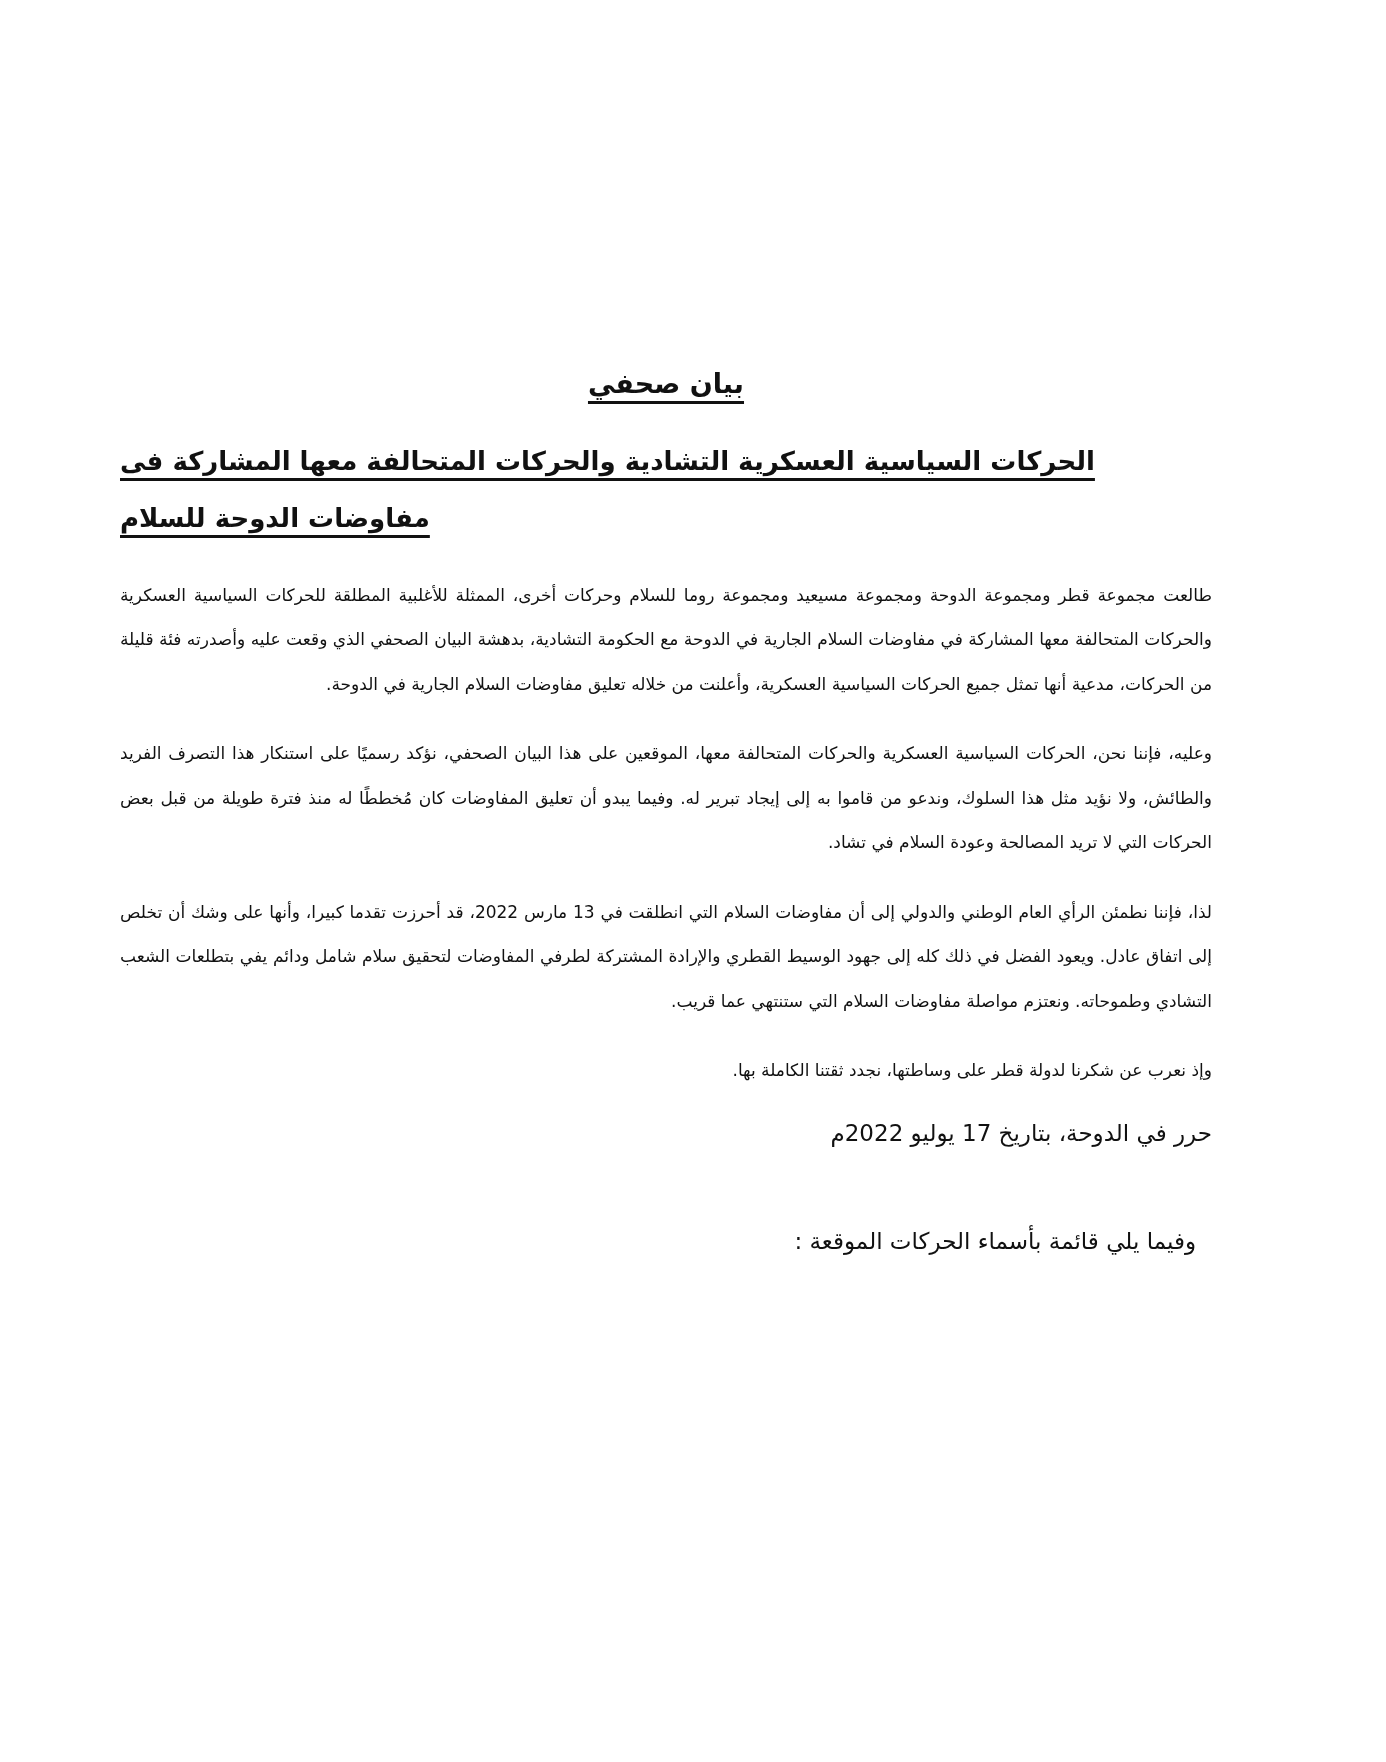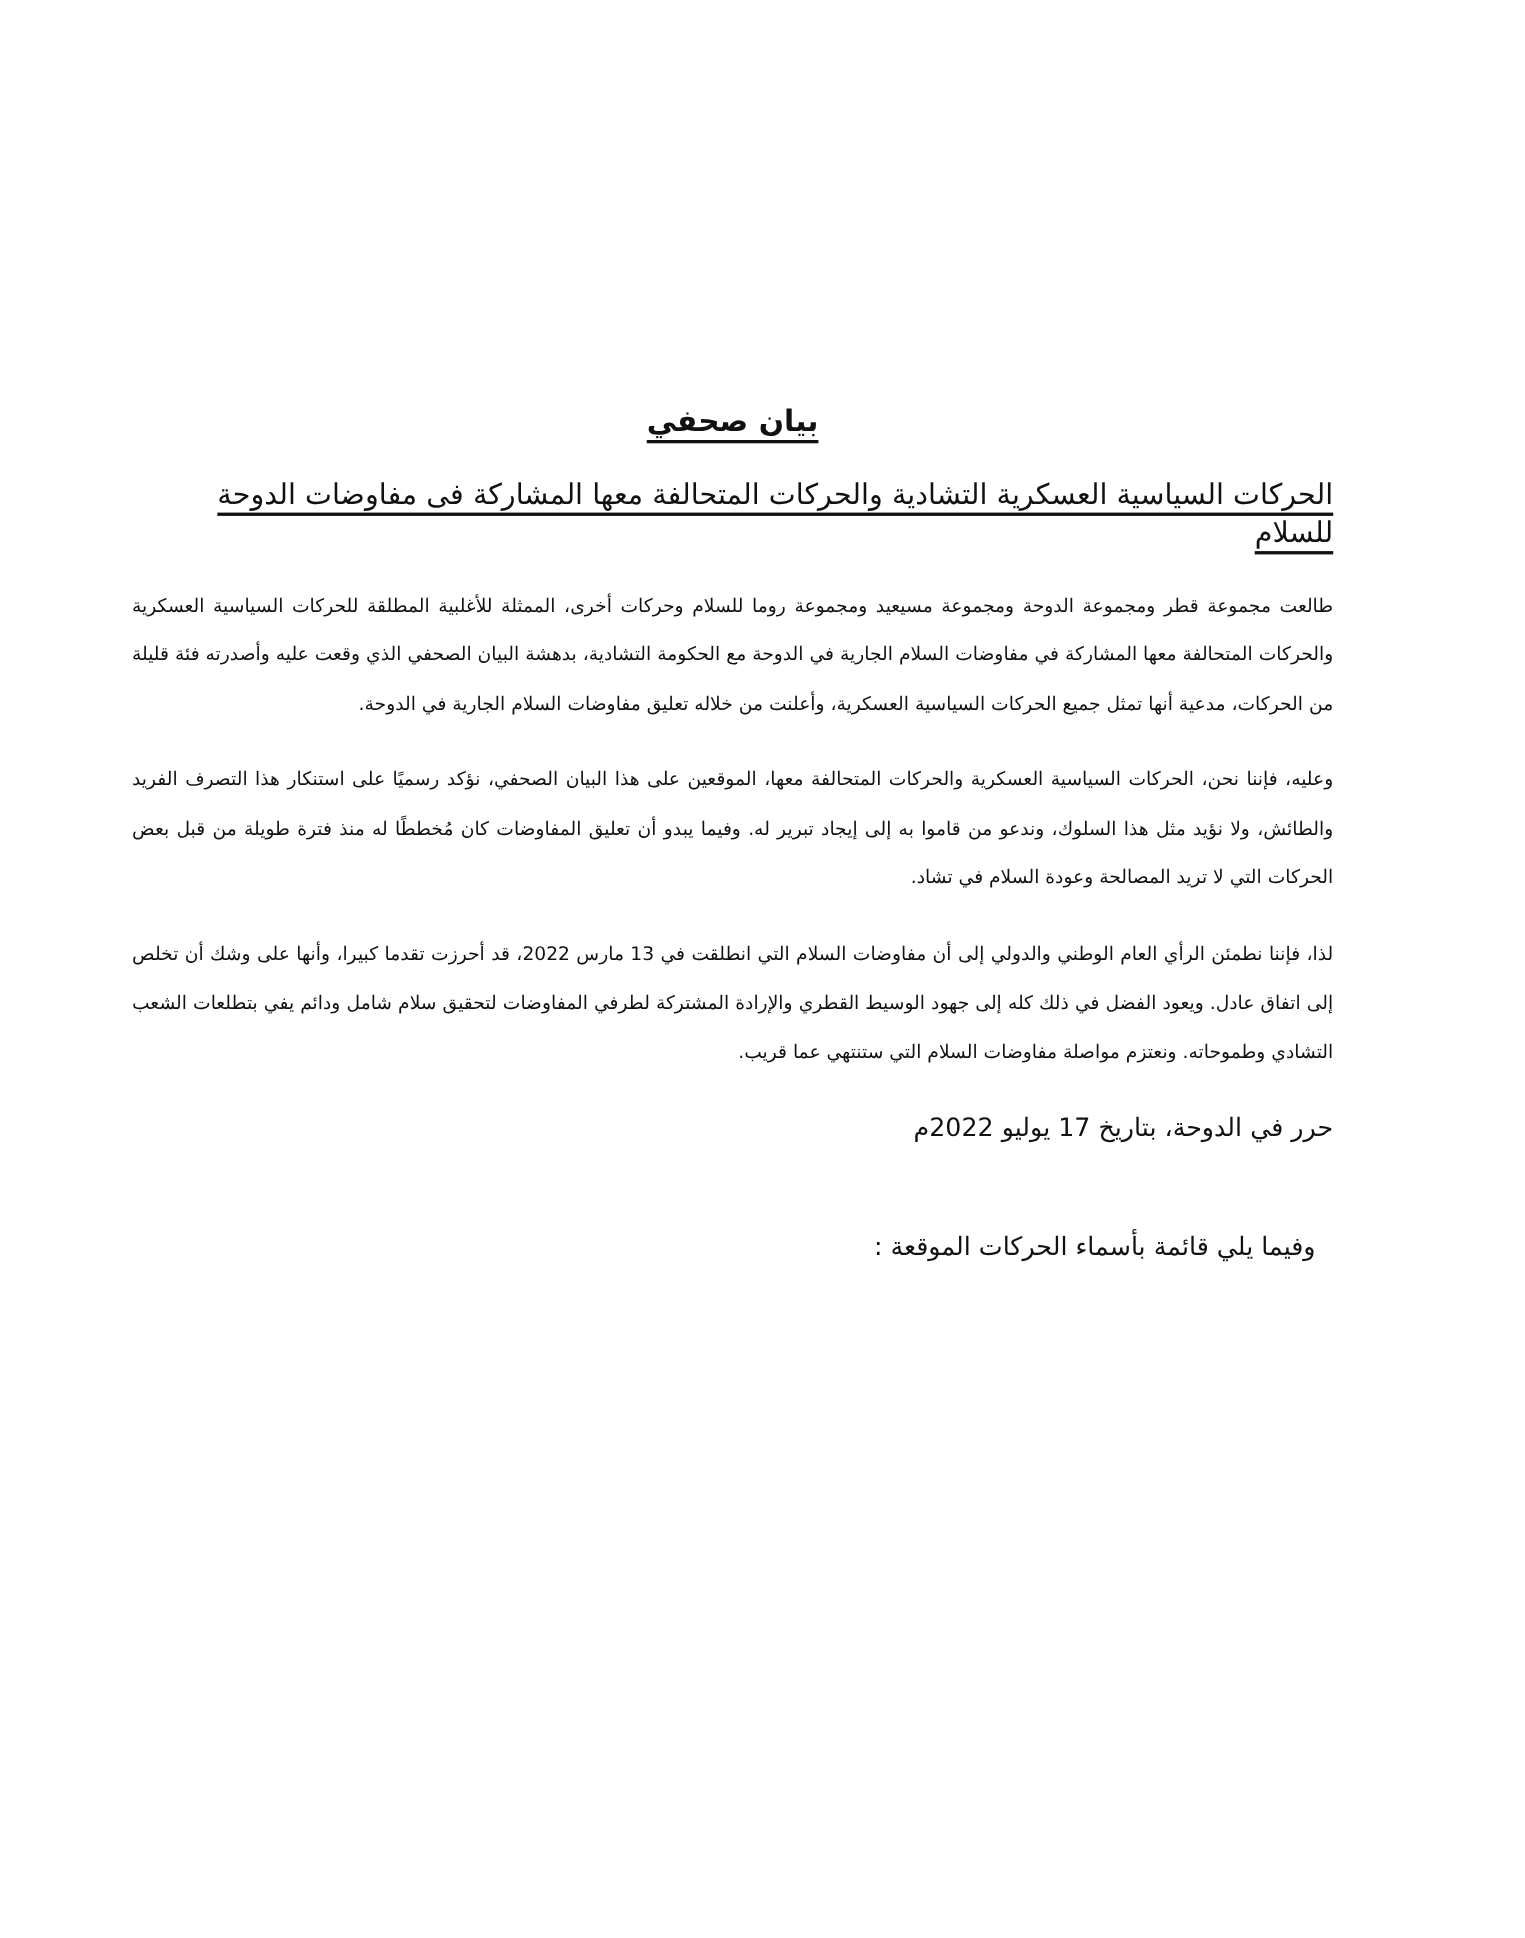--- a/index.html
+++ b/index.html
@@ -35,24 +35,24 @@
       text-align: center;
       font-weight: bold;
       font-size: 27px;
       text-decoration: underline;
       text-underline-offset: 8px;
       text-decoration-thickness: 3px;
       margin: 0 0 30px 0;
       line-height: 1.4;
     }
     .subtitle {
-      text-align: right;
-      font-weight: normal;
+      text-align: left;
+      font-weight: bold;
       font-size: 26px;
-      line-height: 35px;
+      line-height: 57px;
       margin: 0 0 26px 0;
     }
     .subtitle span {
       text-decoration: underline;
       text-underline-offset: 8px;
       text-decoration-thickness: 3px;
     }
     .para {
       font-size: 17px;
       line-height: 44.5px;
@@ -79,16 +79,17 @@
 
 <div class="page">
   <div class="content">
     <div class="title">بيان صحفي</div>
     <div class="subtitle">
       <span>الحركات السياسية العسكرية التشادية والحركات المتحالفة معها المشاركة فى مفاوضات الدوحة للسلام</span>
     </div>
     <p class="para">طالعت مجموعة قطر ومجموعة الدوحة ومجموعة مسيعيد ومجموعة روما للسلام وحركات أخرى، الممثلة للأغلبية المطلقة للحركات السياسية العسكرية والحركات المتحالفة معها المشاركة في مفاوضات السلام الجارية في الدوحة مع الحكومة التشادية، بدهشة البيان الصحفي الذي وقعت عليه وأصدرته فئة قليلة من الحركات، مدعية أنها تمثل جميع الحركات السياسية العسكرية، وأعلنت من خلاله تعليق مفاوضات السلام الجارية في الدوحة.</p>
     <p class="para">وعليه، فإننا نحن، الحركات السياسية العسكرية والحركات المتحالفة معها، الموقعين على هذا البيان الصحفي، نؤكد رسميًا على استنكار هذا التصرف الفريد والطائش، ولا نؤيد مثل هذا السلوك، وندعو من قاموا به إلى إيجاد تبرير له. وفيما يبدو أن تعليق المفاوضات كان مُخططًا له منذ فترة طويلة من قبل بعض الحركات التي لا تريد المصالحة وعودة السلام في تشاد.</p>
     <p class="para">لذا، فإننا نطمئن الرأي العام الوطني والدولي إلى أن مفاوضات السلام التي انطلقت في 13 مارس 2022، قد أحرزت تقدما كبيرا، وأنها على وشك أن تخلص إلى اتفاق عادل. ويعود الفضل في ذلك كله إلى جهود الوسيط القطري والإرادة المشتركة لطرفي المفاوضات لتحقيق سلام شامل ودائم يفي بتطلعات الشعب التشادي وطموحاته. ونعتزم مواصلة مفاوضات السلام التي ستنتهي عما قريب.</p>
+    <p class="para last">وإذ نعرب عن شكرنا لدولة قطر على وساطتها، نجدد ثقتنا الكاملة بها.</p>
     <p class="dateline">حرر في الدوحة، بتاريخ 17 يوليو 2022م</p>
     <p class="listintro">وفيما يلي قائمة بأسماء الحركات الموقعة :</p>
   </div>
 </div>
 
 </body></html>

